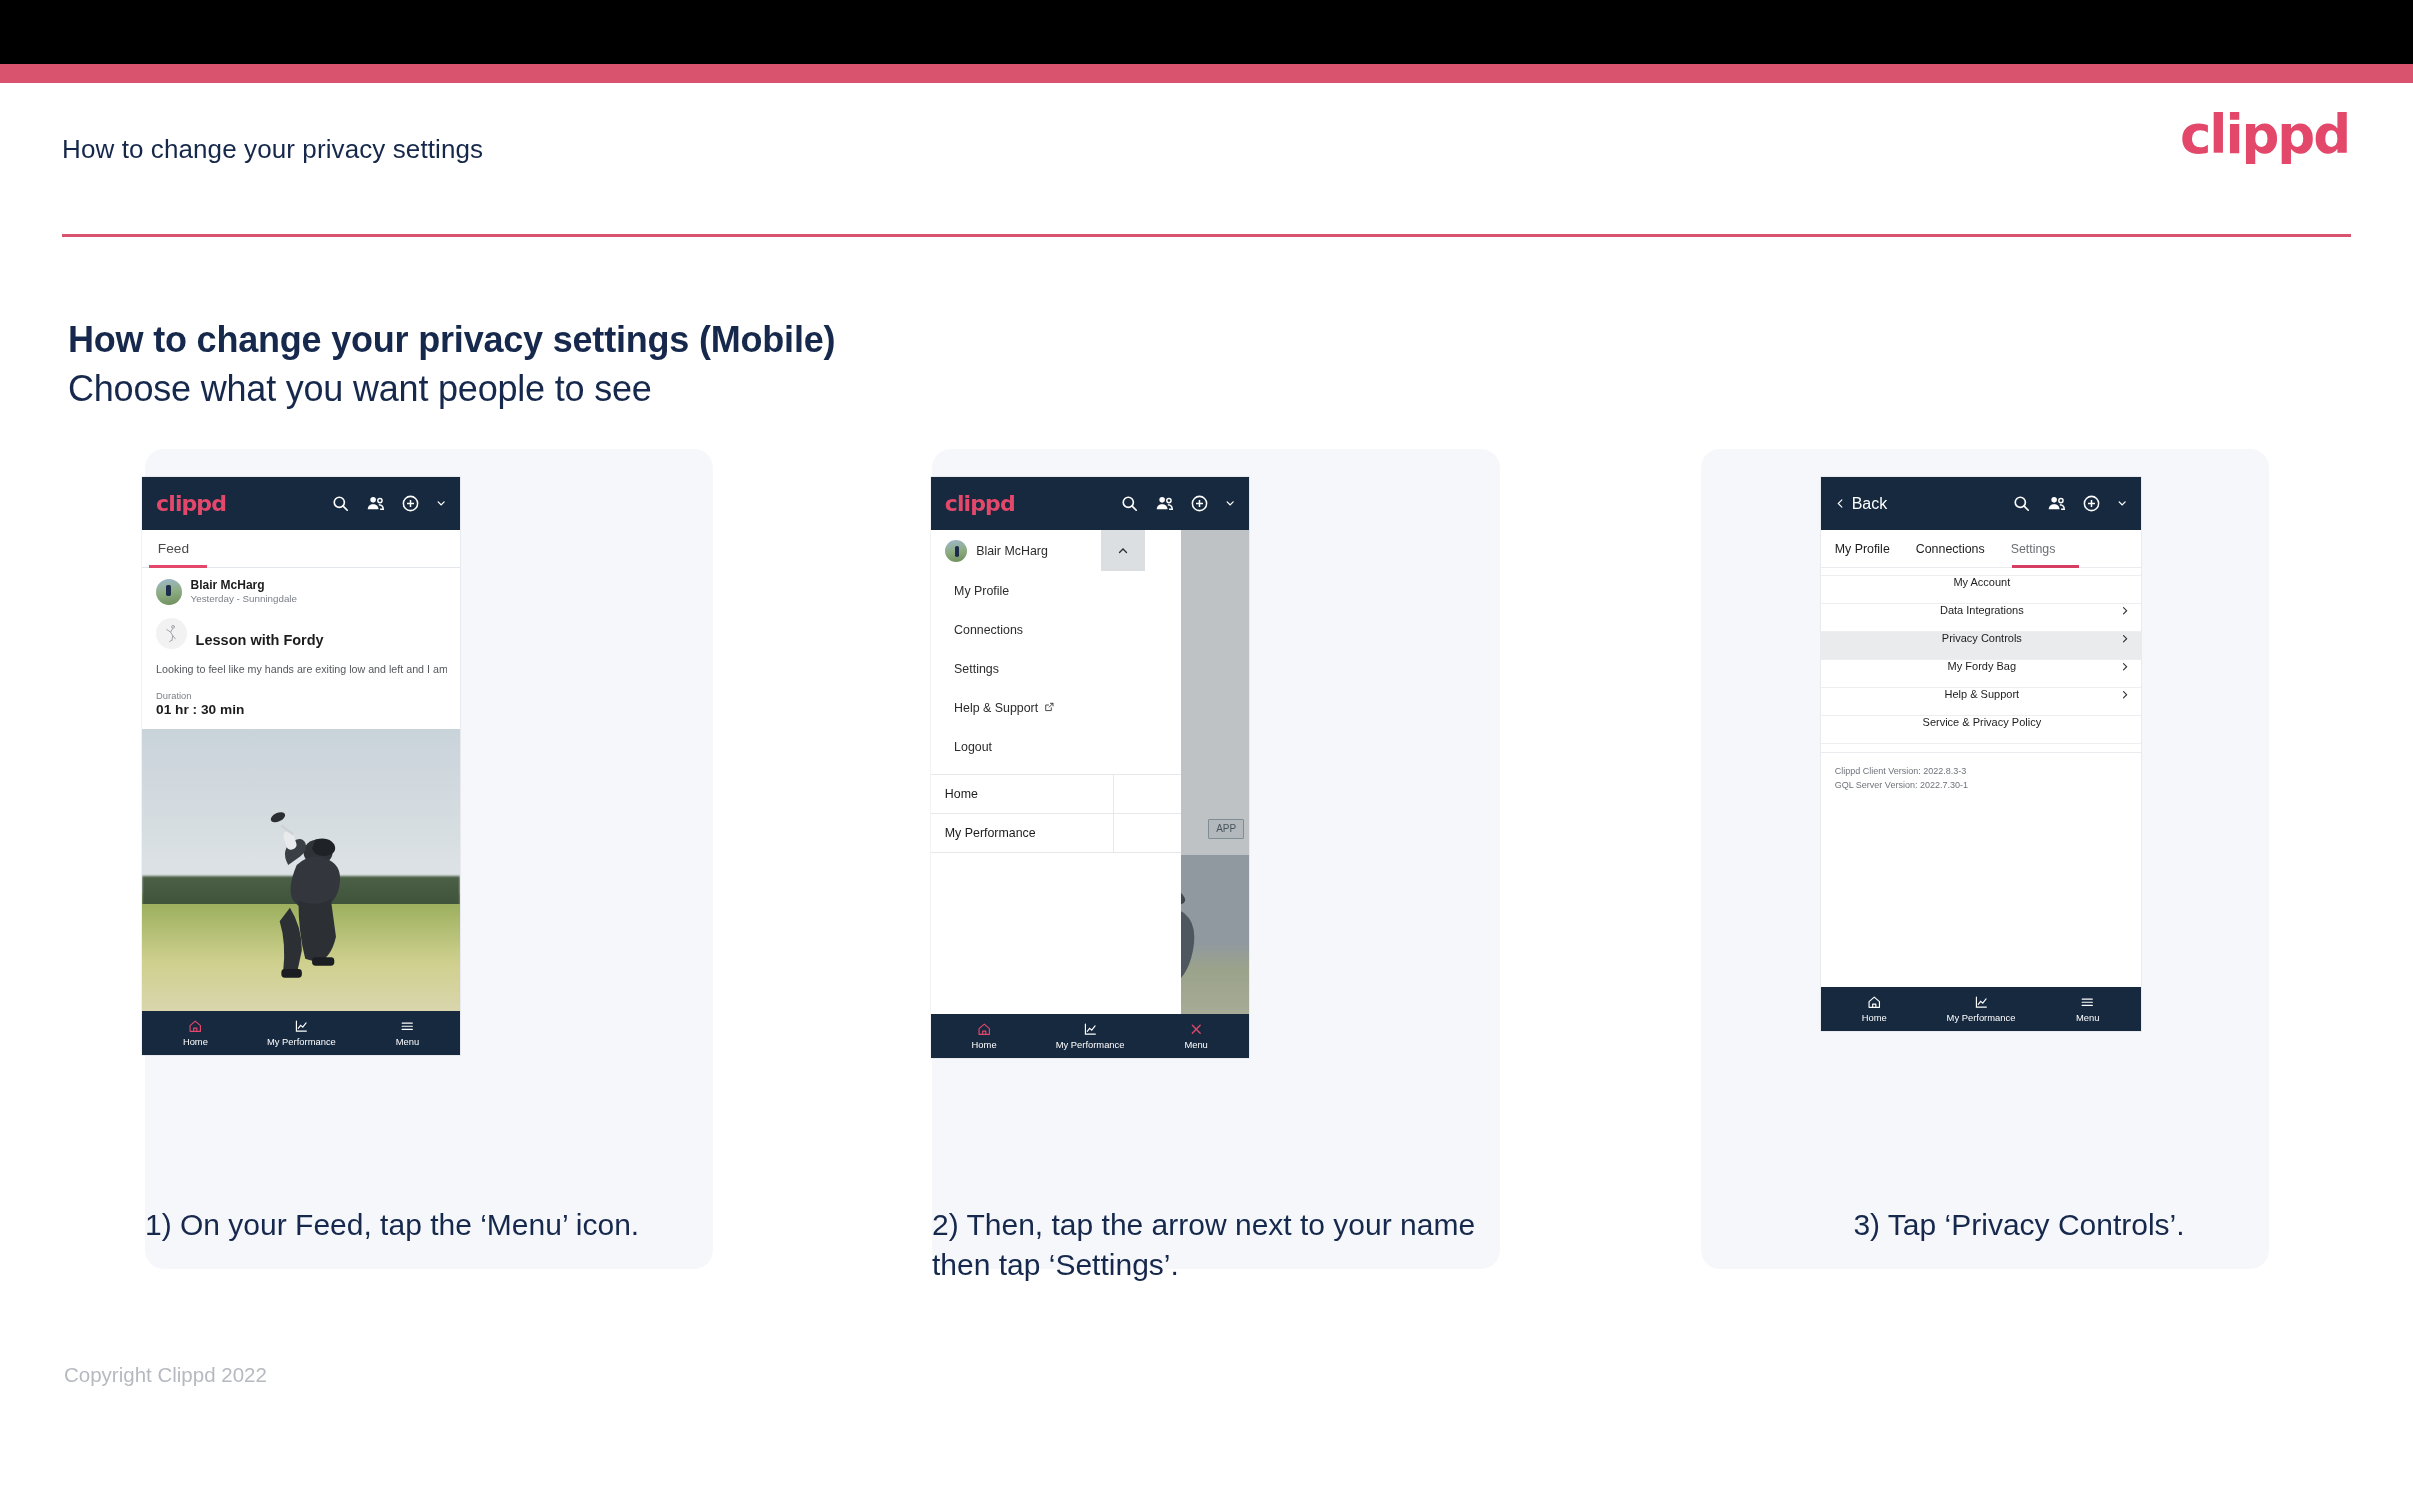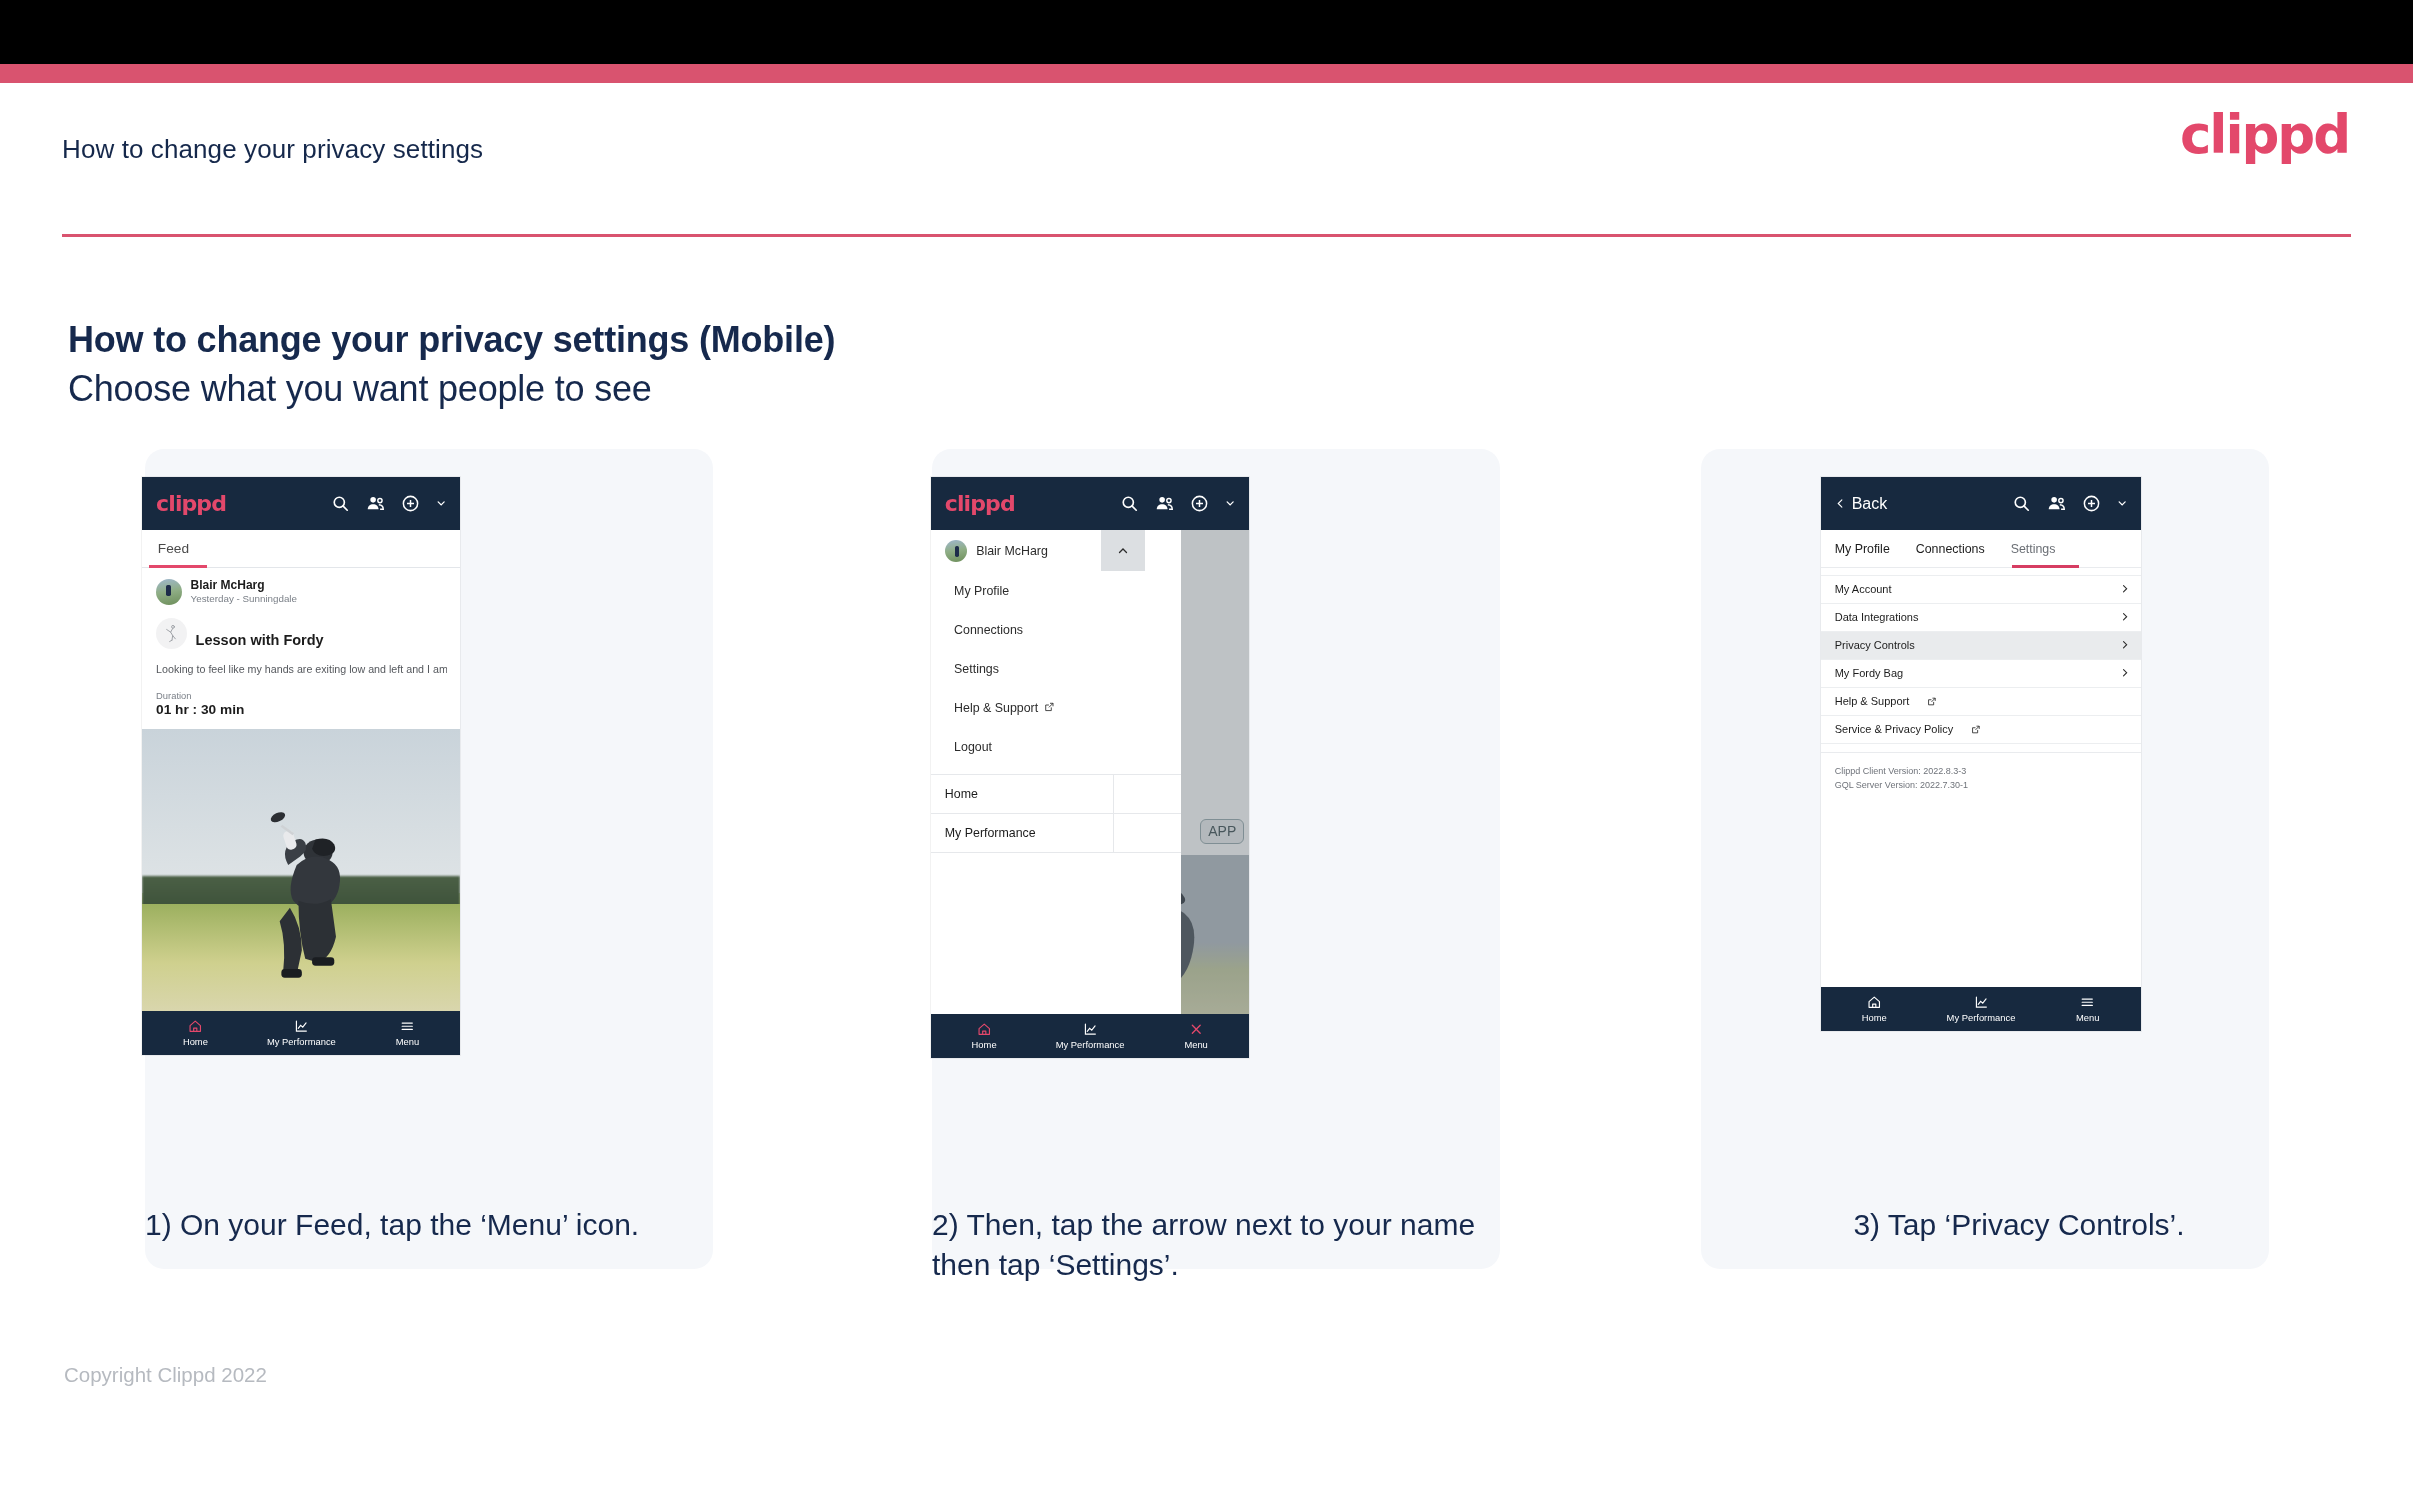--- a/index.html
+++ b/index.html
@@ -139,32 +139,32 @@
   .usr-row .nm { font-size:12.4px; color:#2c2c2c; margin-left:9.4px; }
   .caret-box { position:absolute; right:36px; top:0; width:44px; height:41px;
                background:#dcdfe2; display:flex; align-items:center; justify-content:center; }
   .menu-item { height:39px; display:flex; align-items:center; padding-left:23px;
                font-size:12.4px; color:#2c2c2c; background:#fff; gap:6px; }
   .sect-row { height:39px; display:flex; align-items:center; padding-left:13.7px;
               font-size:12.4px; color:#1c1c1c; border-top:0.9px solid #e6e8eb; position:relative; background:#fff;}
   .sect-row .cv { position:absolute; right:43px; top:0; height:39px; width:24px;
                   display:flex; align-items:center; justify-content:center; border-left:0.9px solid #e6e8eb; padding-left:24px;}
   .app-badge { position:absolute; right:5.1px; top:289px; border:0.9px solid #9fb0b4; color:#4a5a5e;
-               font-size:14px; padding:3.4px 6.8px; border-radius:6px; background:#eef0f1; }
+               font-size:10px; padding:3.4px 6.8px; border-radius:1px; background:#eef0f1; }
 
   
   .tabrow3 { position:relative; background:#fff; height:38px; display:flex; align-items:center;
              gap:26px; padding-left:13.7px; border-bottom:0.9px solid #e9ebee; }
   .tabrow3 .t { font-size:12.4px; color:#1c1c1c; }
   .tabrow3 .t.active { color:#6b6f75; }
   .tab3-underline { position:absolute; bottom:-0.9px; left:191px; width:67px; height:2.6px; background:#d63d62; }
 
   .setlist { background:#fff; margin-top:6.8px; border-top:0.9px solid #eceef0; }
   .setrow { height:28px; display:flex; align-items:center; padding:0 12px 0 13.7px;
-            font-size:11px; color:#1c1c1c; border-bottom:0.9px solid #eceef0; background:#fff; gap:18px; }
+            font-size:11px; color:#1c1c1c; border-bottom:0.9px solid #eceef0; background:#fff; gap:18px;flex-direction:column; }
   .setrow.sel { background:#e9ebed; }
   .setrow .chev { margin-left:auto; }
   .versions { padding:12px 13.7px 0 13.7px; border-top:0.9px solid #e9ebee; margin-top:8.5px; }
   .versions div { font-size:9px; color:#6f737a; line-height:1.5; }
 
   
   .footer {
     position:absolute; left:64px; top:1363px;
     font-size:20.5px; color:#b6bac0;
   }

